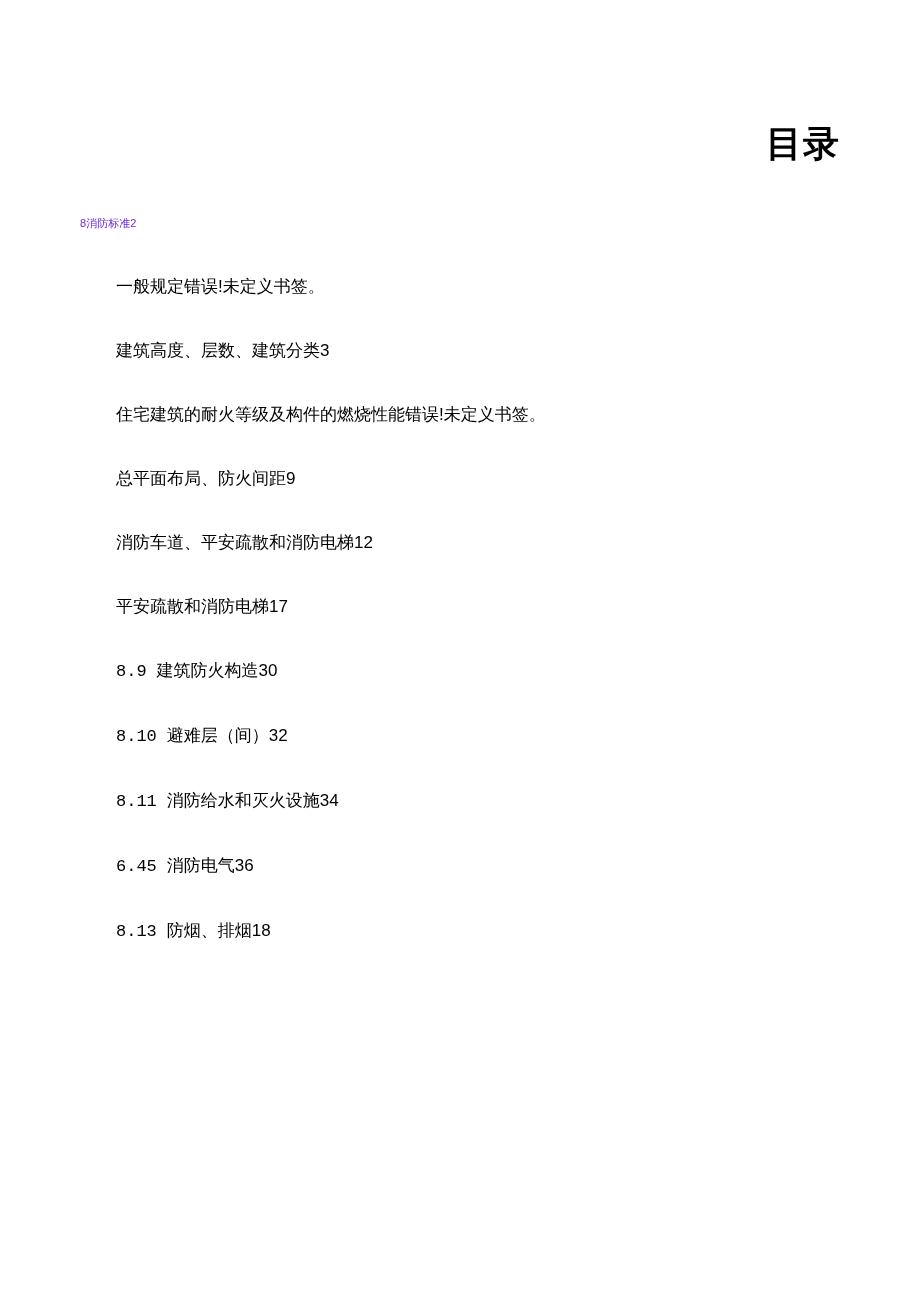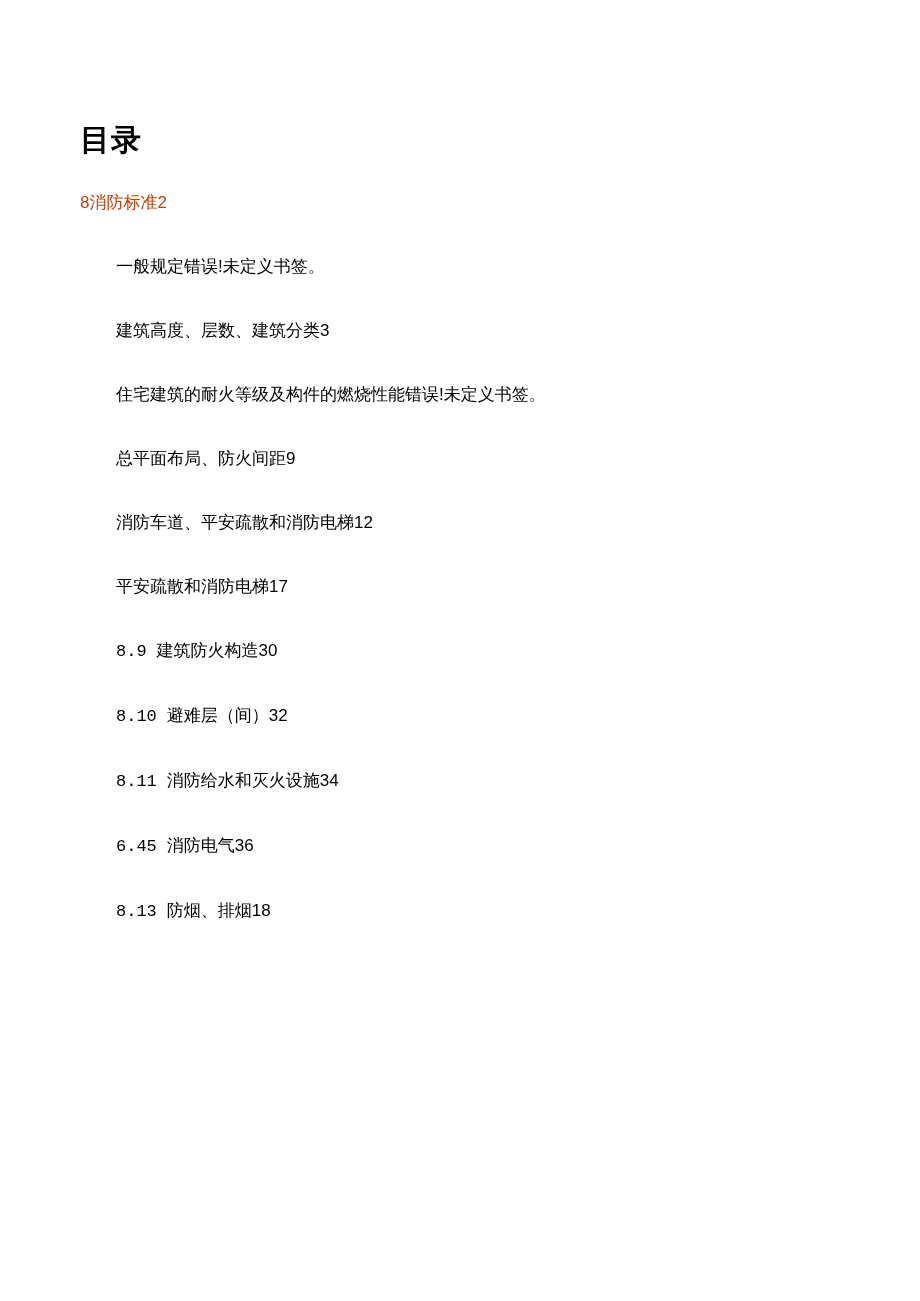--- a/index.html
+++ b/index.html
@@ -11,30 +11,30 @@
     color: #000000;
   }
   .page {
     width: 920px;
     min-height: 1301px;
     box-sizing: border-box;
     padding: 120px 80px 80px 80px;
     background: #fff;
   }
   .title {
-    text-align: left;
-    font-size: 30px;
+    text-align: right;
+    font-size: 36px;
     font-weight: 700;
     letter-spacing: 1px;
-    margin-bottom: 28px;
+    margin-bottom: 40px;
   }
   .chapter {
-    font-size: 17px;
+    font-size: 11px;
     line-height: 28px;
-    color: #c2410c;
+    color: #6d28d9;
   }
   .toc-sub {
     margin-left: 36px;
   }
   .toc-line {
     font-size: 17px;
     line-height: 28px;
     margin-top: 36px;
   }
   .num {

